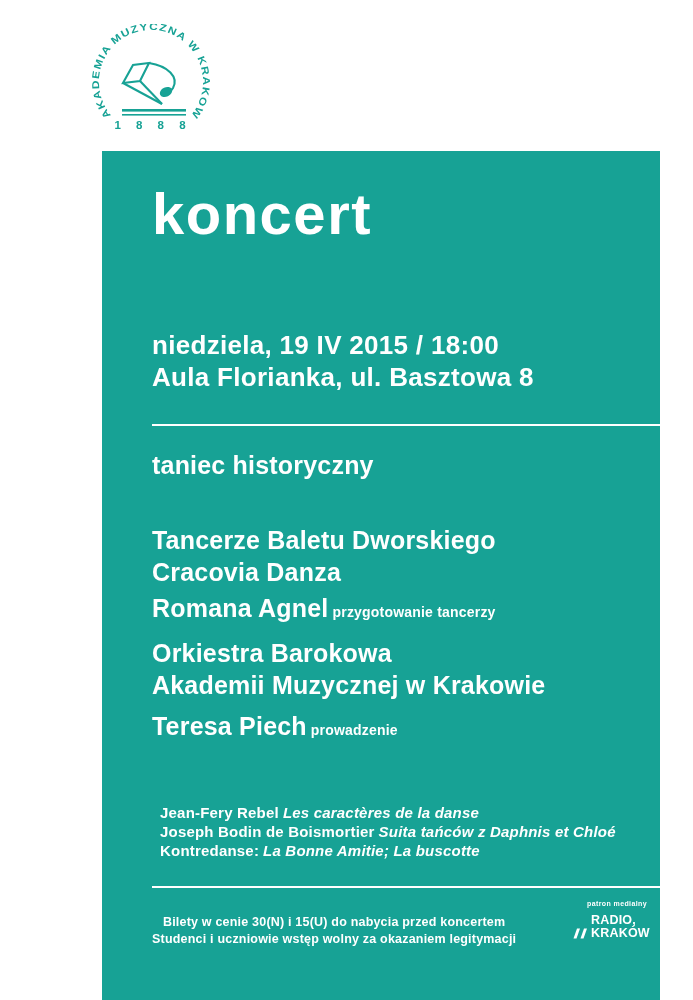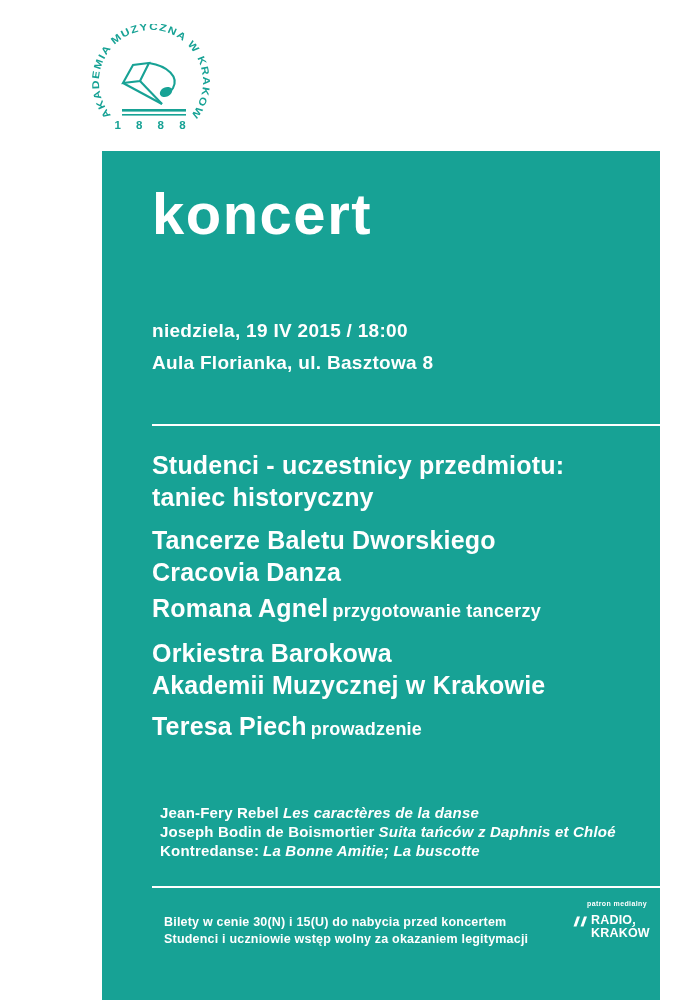--- a/index.html
+++ b/index.html
@@ -25,64 +25,64 @@
     color: #ffffff;
   }
   .panel * { color: #ffffff; }
 
   .title {
     position: absolute; left: 50px; top: 31px;
     font-size: 58px; line-height: 64px; letter-spacing: 1.5px;
   }
 
   .event {
-    position: absolute; left: 50px; top: 164px;
-    font-size: 19px; line-height: 32px; letter-spacing: 0.3px;
+    position: absolute; left: 50px; top: 178px;
+    font-size: 26px; line-height: 32px; letter-spacing: 0.3px;
   }
 
   .divider {
     position: absolute; left: 50px; right: 0;
     height: 2px; background: #ffffff;
   }
   .divider.hr1 { top: 273px; }
   .divider.hr2 { top: 735px; }
 
   .group {
     position: absolute; left: 50px;
     font-size: 25px; line-height: 32px; letter-spacing: 0.2px;
   }
   .g0 { top: 298px; }
   .g1 { top: 373px; }
   .g2 { top: 441px; }
   .g3 { top: 486px; }
   .g4 { top: 559px; }
-  .role { font-size: 18px; letter-spacing: 0.2px; }
+  .role { font-size: 14px; letter-spacing: 0.2px; }
   .name { margin-right: 4px; }
 
   .repertoire {
     position: absolute; left: 50px; top: 652px;
     font-size: 15px; line-height: 19px; letter-spacing: 0.2px; margin-left: 8px;
   }
   .comp { margin-right: 4px; }
   .work { font-style: italic; }
 
   .tickets {
-    position: absolute; left: 62px; top: 763px;
-    font-size: 12.5px; line-height: 17px; letter-spacing: 0.2px;
+    position: absolute; left: 50px; top: 763px;
+    font-size: 12.5px; line-height: 17px; letter-spacing: 0.2px; text-align: center;
   }
 
   .patron {
     position: absolute; left: 471px; top: 749px;
     width: 92px;
   }
   .patron-label {
     font-size: 7px; letter-spacing: 0.4px;
     margin-left: 14px; margin-bottom: 7px;
   }
-  .radio-row { display: flex; align-items: flex-start; }
+  .radio-row { display: flex; align-items: flex-end; }
   .quote-marks { margin-top: 2px; flex: 0 0 auto; }
   .radio-text {
     margin-left: 3px;
     font-size: 12.5px; line-height: 12.5px; letter-spacing: 0.2px;
   }
 </style>
 </head>
 <body>
 
 <div class="poster">
@@ -118,21 +118,20 @@
     </div>
 
     <div class="event">
       <div>niedziela, 19 IV 2015 / 18:00</div>
       <div>Aula Florianka, ul. Basztowa 8</div>
     </div>
 
     <div class="divider hr1"></div>
 
     <div class="group g0">
-      <div>Studenci - uczestnicy przedmiotu:</div>
       <div>taniec historyczny</div>
     </div>
 
     <div class="group g1">
       <div>Tancerze Baletu Dworskiego</div>
       <div>Cracovia Danza</div>
     </div>
 
     <div class="group g2">
       <span class="name">Romana Agnel</span><span class="role">przygotowanie tancerzy</span>

